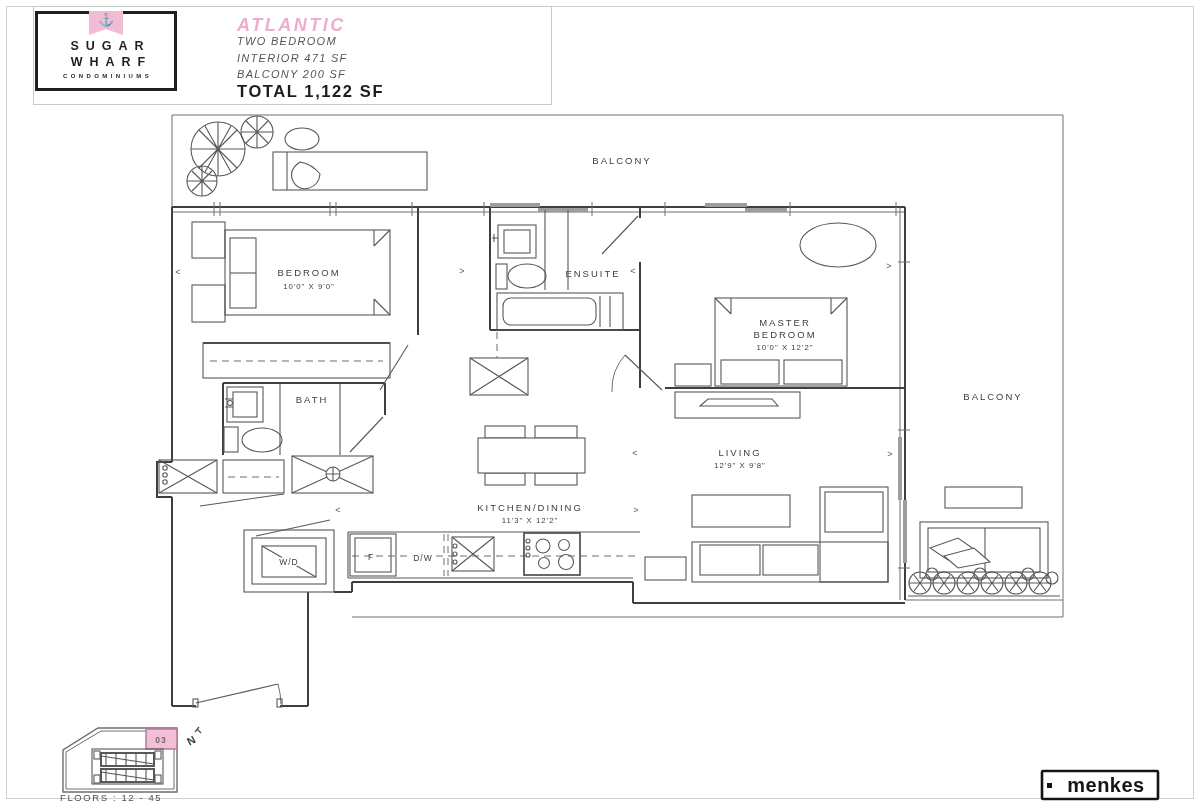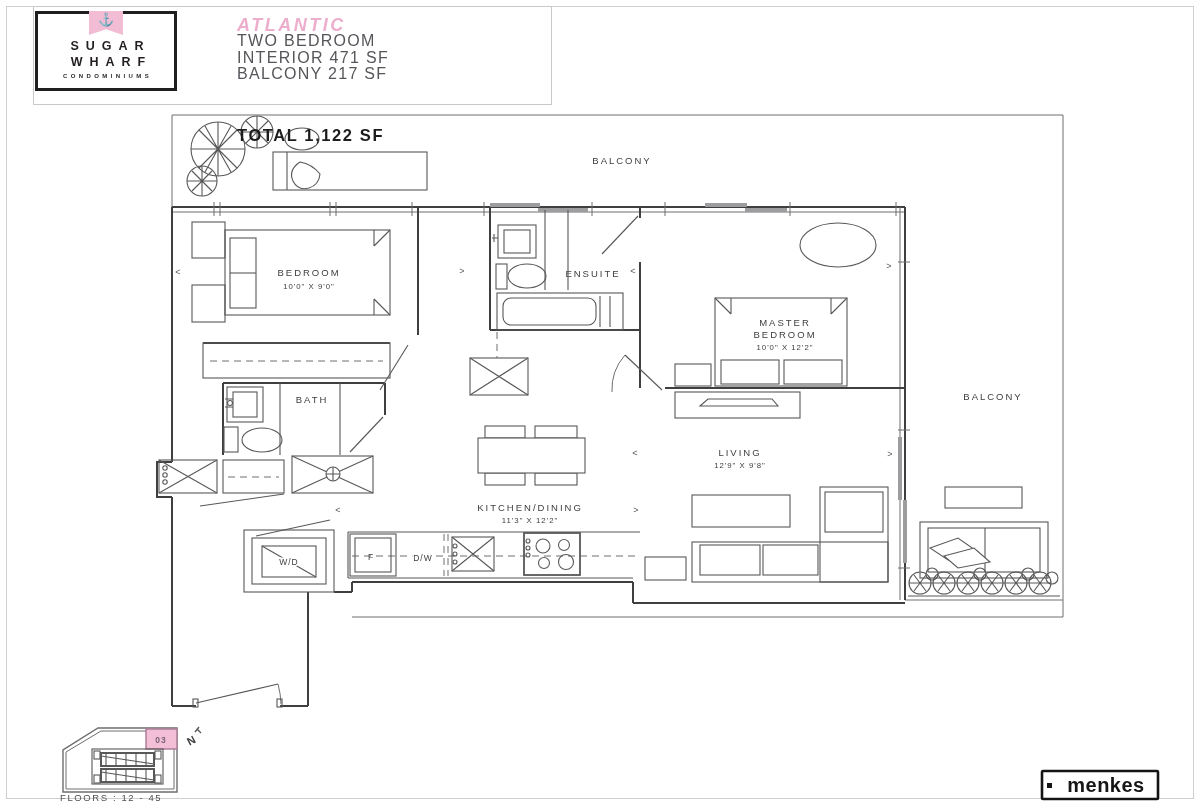--- a/index.html
+++ b/index.html
@@ -18,22 +18,22 @@
           display:flex;align-items:flex-start;justify-content:center;
           font-size:13px;line-height:17px;}
   .logo-word{margin-top:24px;text-align:center;font-weight:bold;color:#231f20;
              font-size:12.5px;letter-spacing:7px;padding-left:9px;line-height:16px;}
   .logo-word2{text-align:center;font-weight:bold;color:#231f20;
               font-size:12.5px;letter-spacing:7px;padding-left:11px;line-height:16px;}
   .logo-sub{text-align:center;font-weight:bold;color:#2a2a2a;font-size:6px;
             letter-spacing:3.4px;padding-left:3px;margin-top:3px;}
   .title-block{position:absolute;left:237px;top:17px;line-height:16.4px;}
   .plan-name{color:#edaecd;font-weight:bold;font-size:18px;letter-spacing:2.5px;font-style:italic;}
-  .title-line{color:#55565a;font-size:16px;letter-spacing:1.3px;}
-  .title-total{color:#1c1c1d;font-size:16.5px;font-weight:bold;letter-spacing:1.6px;margin-top:44px;}
+  .title-line{color:#55565a;font-size:11px;letter-spacing:1.3px;font-style:italic;}
+  .title-total{color:#1c1c1d;font-size:16.5px;font-weight:bold;letter-spacing:1.6px;}
   svg{position:absolute;left:0;top:0;}
   svg text{font-family:"Liberation Sans",sans-serif;fill:#3d3d3e;}
   .room{font-size:9.5px;letter-spacing:2px;text-anchor:middle;}
   .dims{font-size:7.8px;letter-spacing:1px;text-anchor:middle;}
   .appl{font-size:8.5px;letter-spacing:1px;text-anchor:middle;}
   .mark{font-size:9px;fill:#5a5a5a;text-anchor:middle;}
   .kp-floors{font-size:9.5px;letter-spacing:1.6px;fill:#4f4f4f;}
   .kp-unit{font-size:8.5px;letter-spacing:1px;fill:#7c6374;text-anchor:middle;font-weight:bold;}
   .brand{font-size:20px;font-weight:bold;fill:#161616;letter-spacing:0.5px;text-anchor:middle;}
   .w1{stroke:#3f3f41;stroke-width:2;fill:none;}           
@@ -373,16 +373,16 @@
       <span>⚓</span>
     </div>
     <div class="logo-word">SUGAR</div>
     <div class="logo-word2">WHARF</div>
     <div class="logo-sub">CONDOMINIUMS</div>
   </div>
   <div class="title-block">
     <div class="plan-name">ATLANTIC</div>
     <div class="title-line">TWO BEDROOM</div>
     <div class="title-line">INTERIOR 471 SF</div>
-    <div class="title-line">BALCONY 217 SF</div>
+    <div class="title-line">BALCONY 200 SF</div>
     <div class="title-total">TOTAL 1,122 SF</div>
   </div>
 </div>
 
 </body></html>

